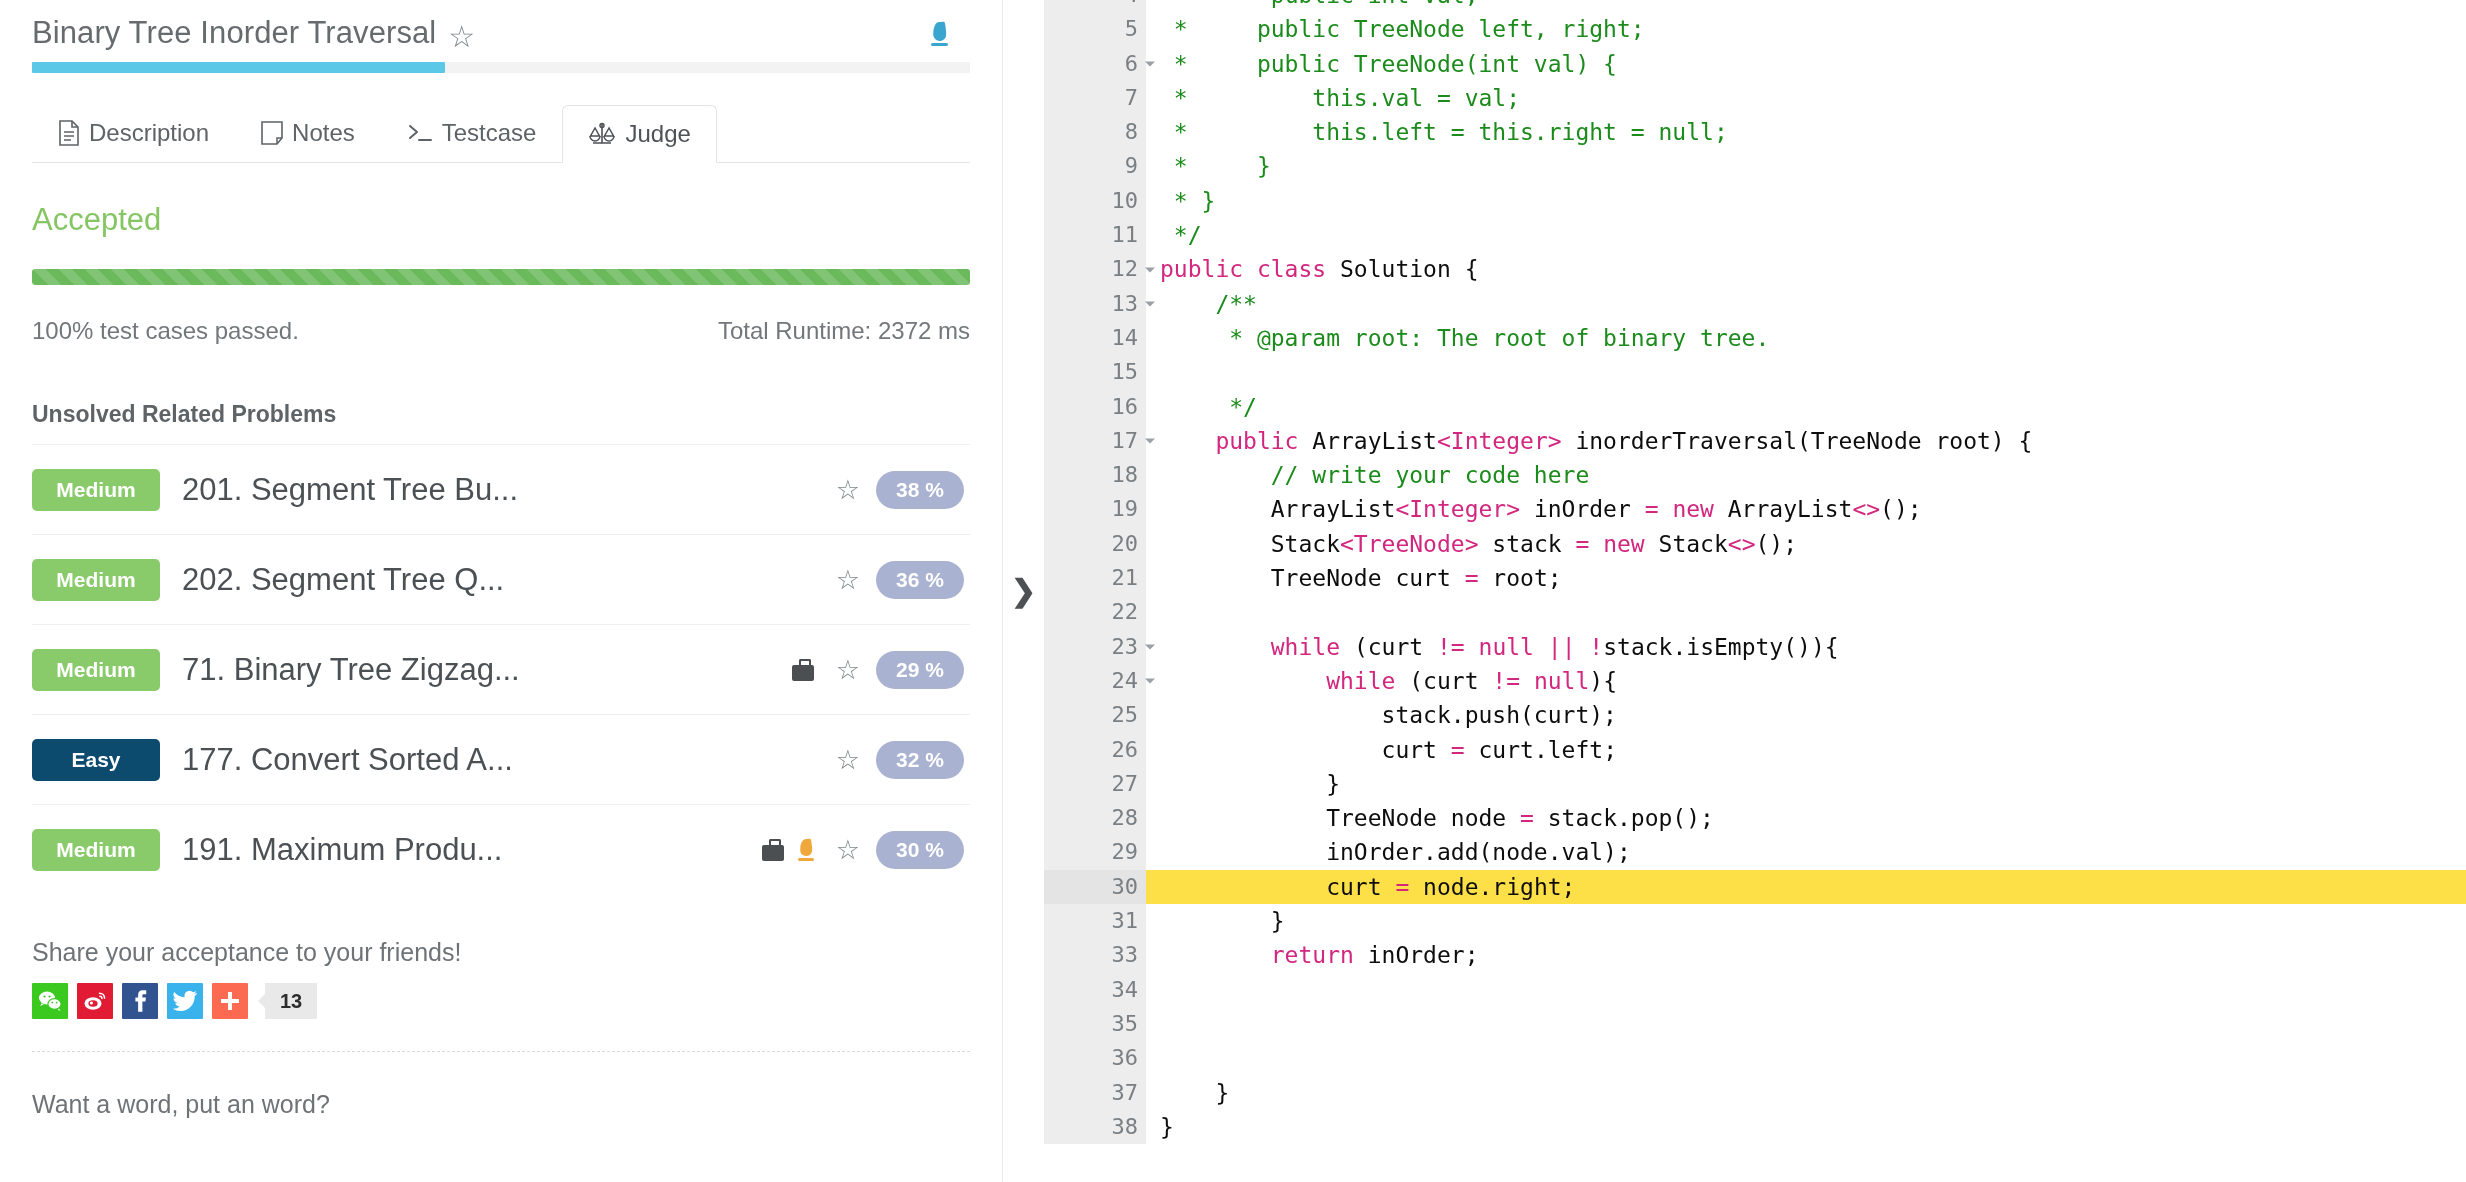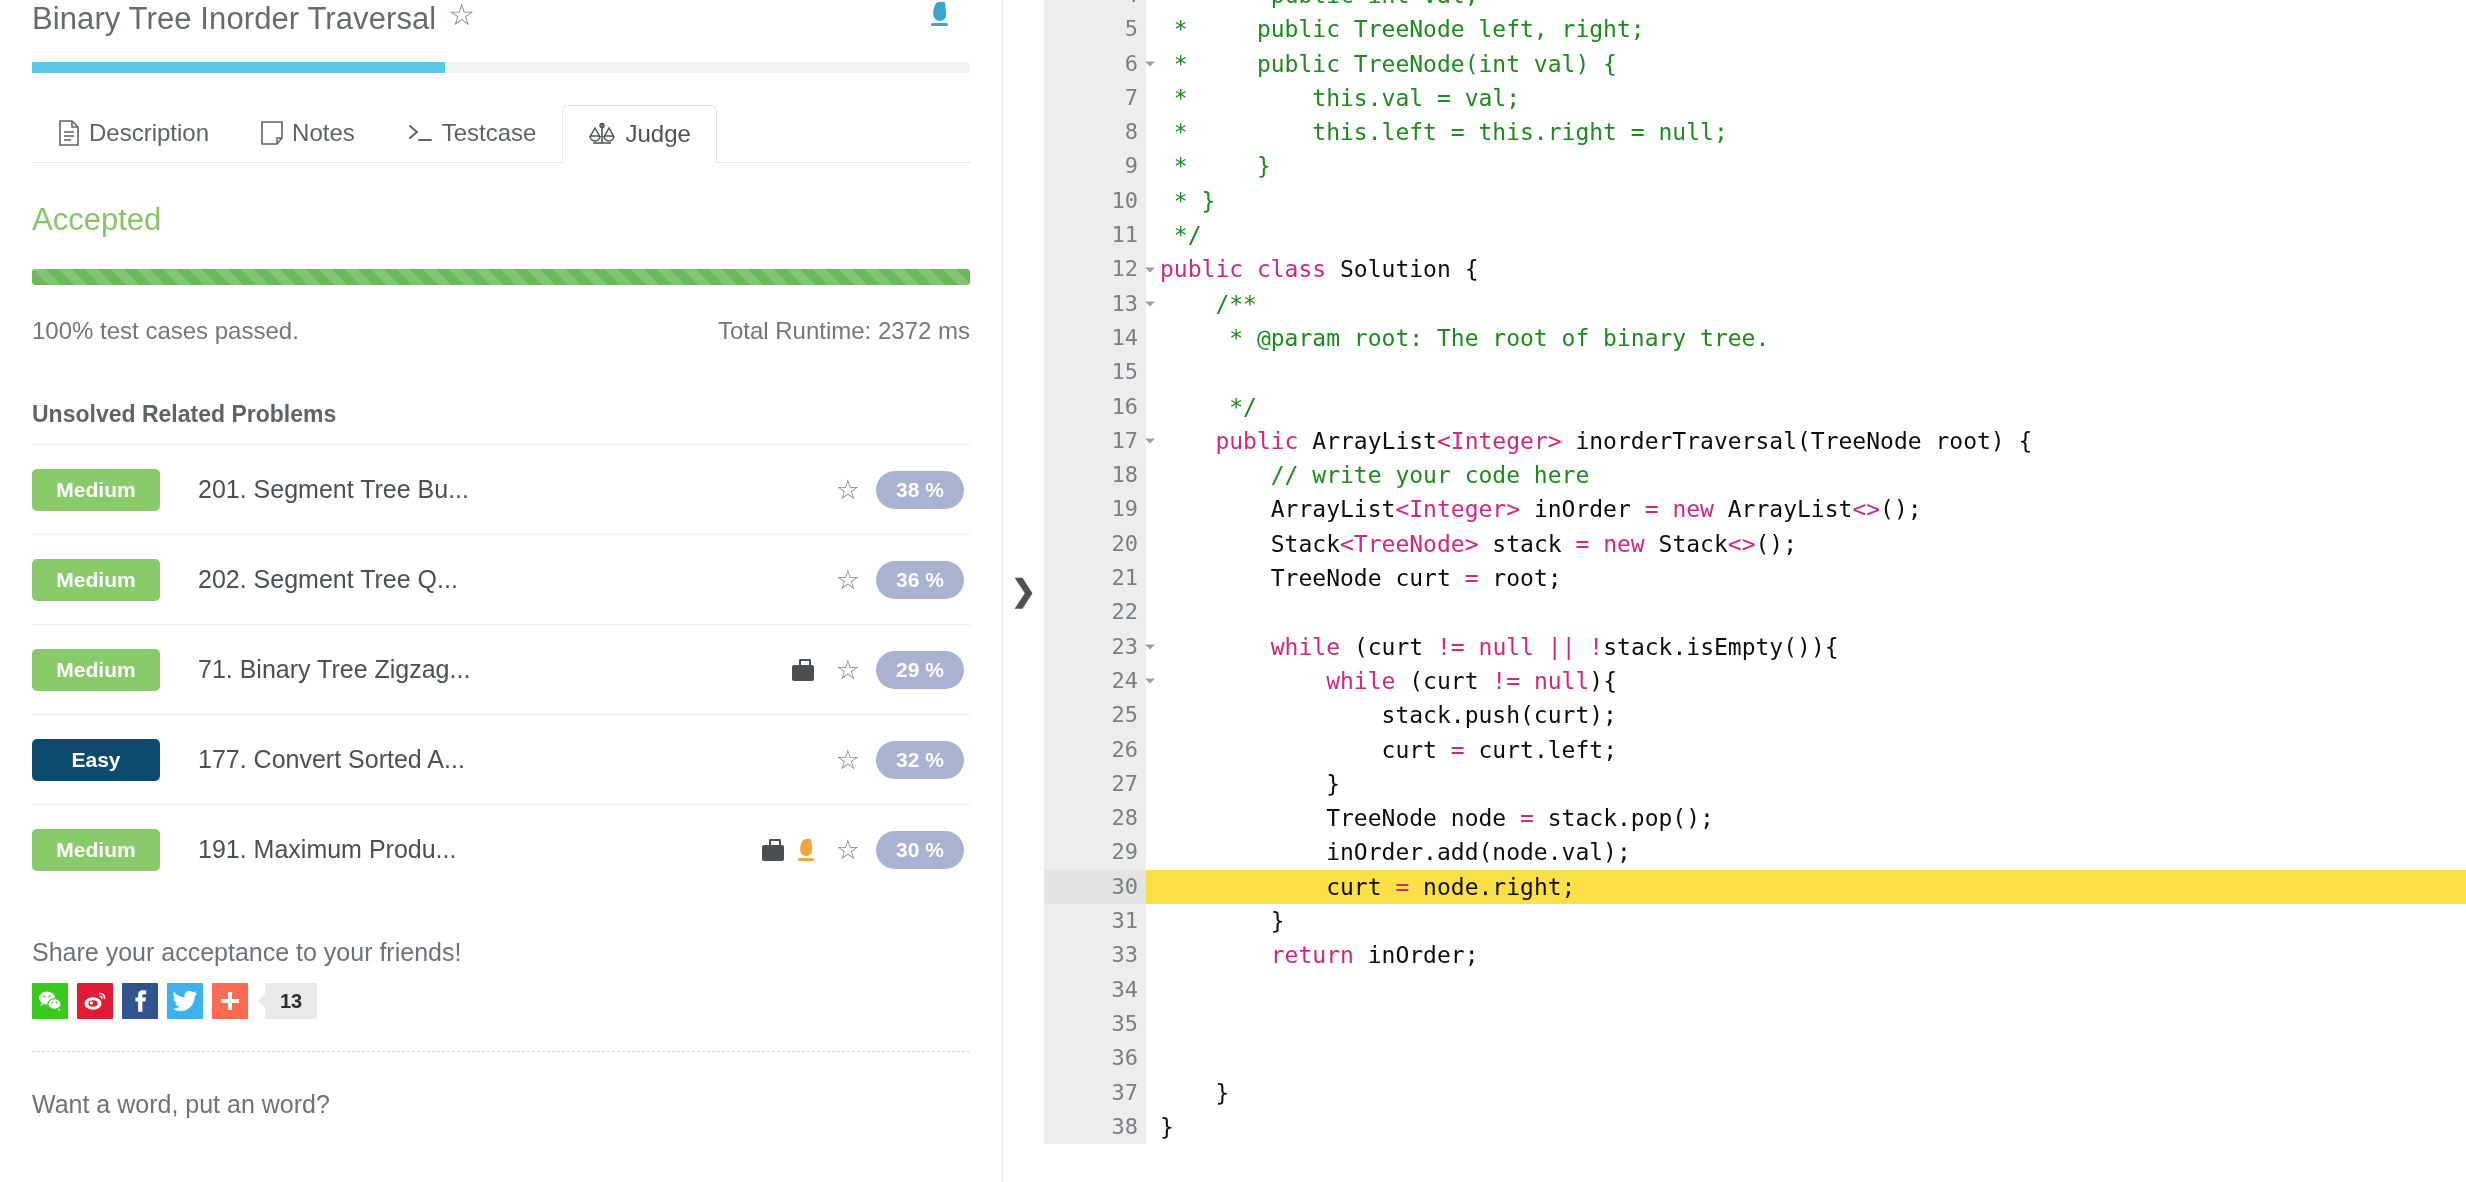--- a/index.html
+++ b/index.html
@@ -16,21 +16,22 @@
     width: 1002px; height: 1182px;
     background: #fff;
     position: relative;
     overflow: hidden;
     flex: 0 0 1002px;
   }
   .lp-inner { padding: 0 32px 0 32px; }
 
   
   .title-row {
-    display: flex; align-items: flex-start;
+    display: flex; align-items: flex-end;
+    padding-top: 18px;
     height: 52px;
   }
   .prob-title {
     font-size: 31px; color: #666b6e; font-weight: 400;
     letter-spacing: .1px; line-height: 38px;
   }
   .title-star {
     font-size: 30px; color: #7f868c; margin-left: 12px;
     line-height: 30px; cursor: pointer;
   }
@@ -129,21 +130,21 @@
   .rp-row:first-child { border-top: 1px solid #eceef0; }
   .badge {
     width: 128px; height: 42px; border-radius: 5px;
     color: #fff; font-size: 21px; font-weight: bold;
     display: flex; align-items: center; justify-content: center;
     flex: 0 0 128px;
   }
   .badge.medium { background: #89cb6a; }
   .badge.easy   { background: #55cdf0; }
   .rp-name {
-    margin-left: 38px; font-size: 25px; color: #4b5054;
+    margin-left: 22px; font-size: 31px; color: #4b5054;
     white-space: nowrap; overflow: hidden;
   }
   .rp-spacer { flex: 1 1 auto; }
   .rp-icons { display: flex; align-items: center; gap: 14px; margin-right: 22px; }
   .briefcase { width: 22px; height: 22px; position: relative; }
   .briefcase::before {
     content: ""; position: absolute; left: 0; top: 6px;
     width: 22px; height: 16px; background: #4b4f52; border-radius: 2px;
   }
   .briefcase::after {

